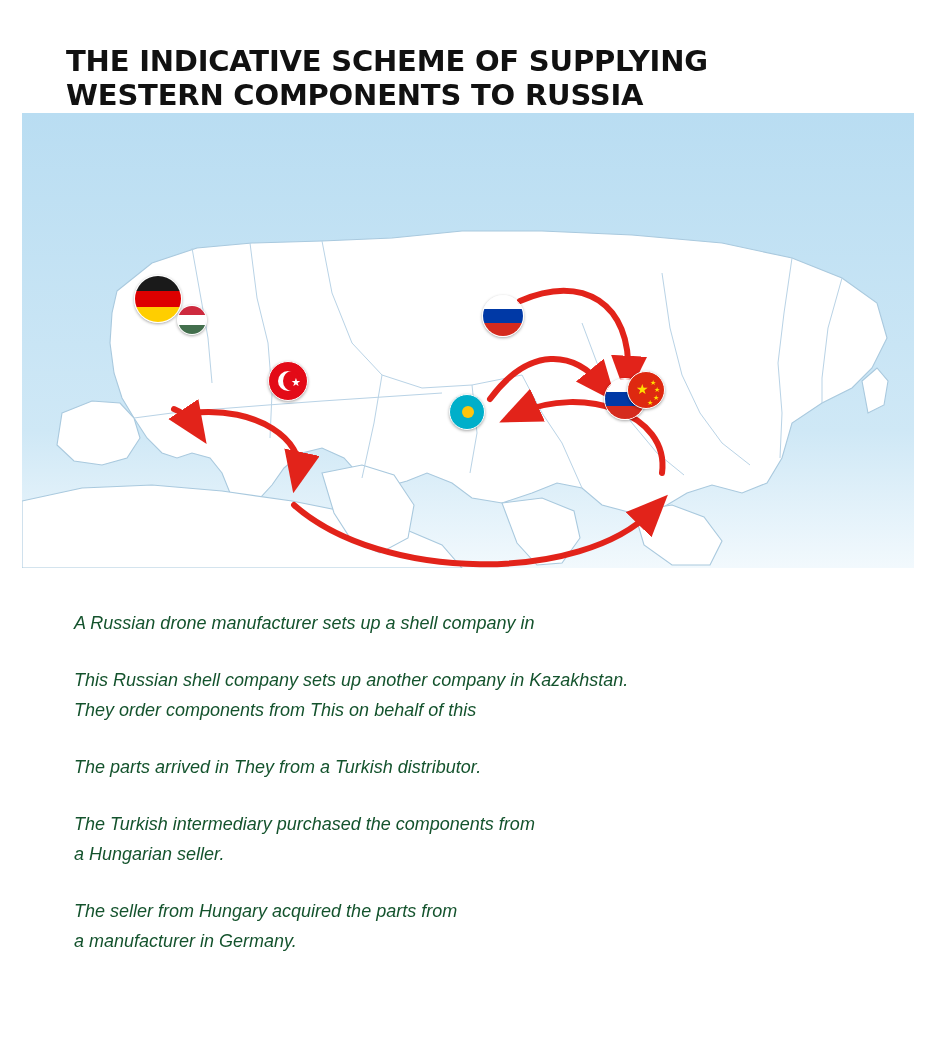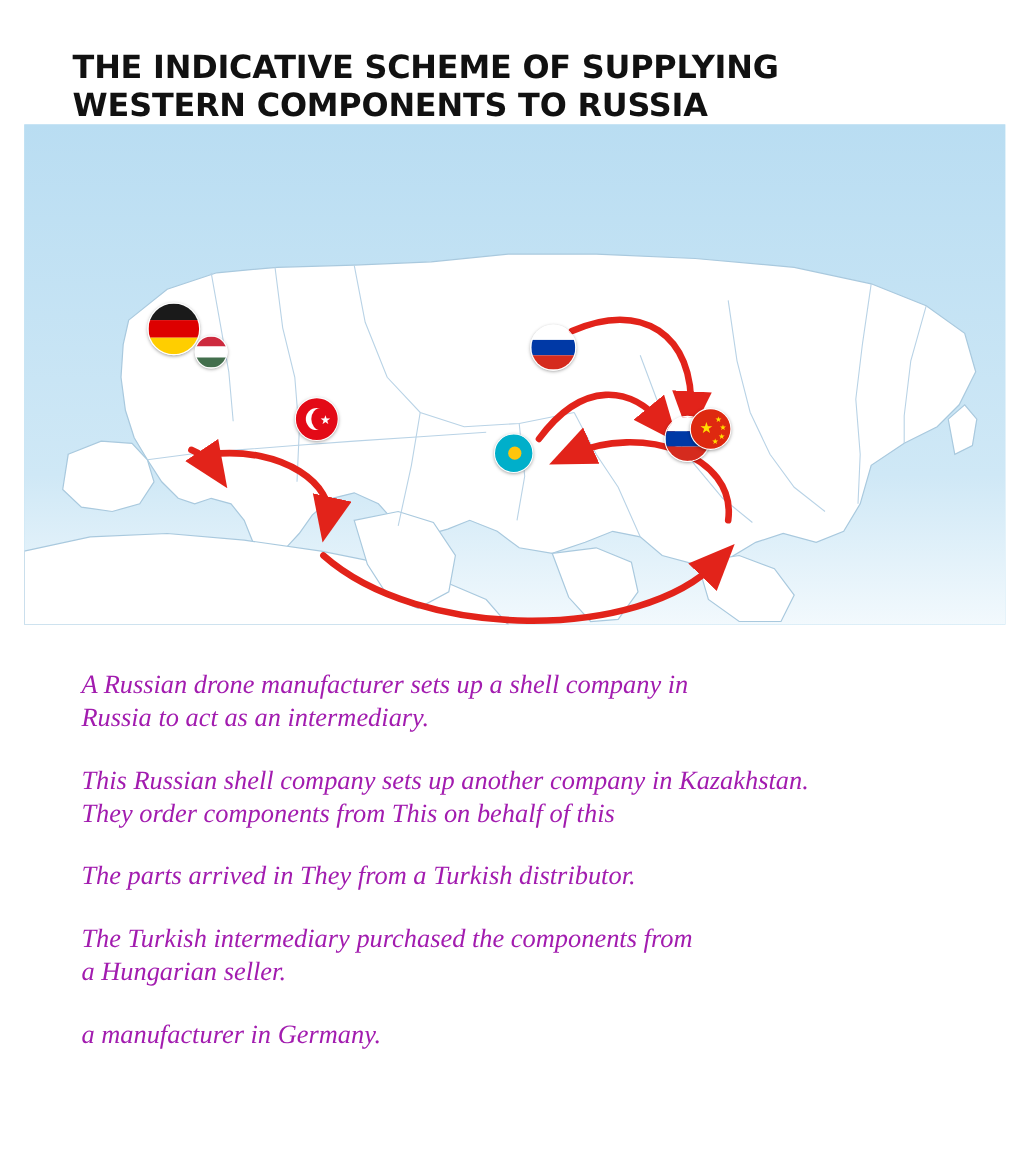--- a/index.html
+++ b/index.html
@@ -131,25 +131,25 @@
   .flag-cn .star-s4 { position: absolute; left: 19px; top: 27px; color:#ffde00; font-size: 7px; line-height:7px;}
 
   
   .steps {
     position: absolute;
     left: 74px;
     top: 608px;
     width: 850px;
   }
   .step {
-    font-family: Liberation Serif, serif;
+    font-family: Liberation Sans, sans-serif;
     font-style: italic;
-    font-size: 24px;
+    font-size: 18px;
     line-height: 30px;
-    color: #a21caf;
+    color: #14532d;
     margin-bottom: 27px;
   }
   .step:last-child { margin-bottom: 0; }
   .step-line { display: block; white-space: nowrap; }
 </style>
 </head>
 <body>
 
 <div class="page">
 
@@ -273,36 +273,36 @@
         <div class="star-s2">★</div>
       <div class="star-s3">★</div>
         <div class="star-s4">★</div>
     </div>
   </div>
 
   <div class="steps">
 
     <div class="step">
       <span class="step-line">A Russian drone manufacturer sets up a shell company in</span>
-      <span class="step-line">Russia to act as an intermediary.</span>
     </div>
 
     <div class="step">
       <span class="step-line">This Russian shell company sets up another company in Kazakhstan.</span>
       <span class="step-line">They order components from This on behalf of this</span>
     </div>
 
     <div class="step">
       <span class="step-line">The parts arrived in They from a Turkish distributor.</span>
     </div>
 
     <div class="step">
       <span class="step-line">The Turkish intermediary purchased the components from</span>
       <span class="step-line">a Hungarian seller.</span>
     </div>
 
     <div class="step">
+      <span class="step-line">The seller from Hungary acquired the parts from</span>
       <span class="step-line">a manufacturer in Germany.</span>
     </div>
 
   </div>
 
 </div>
 
 </body></html>

